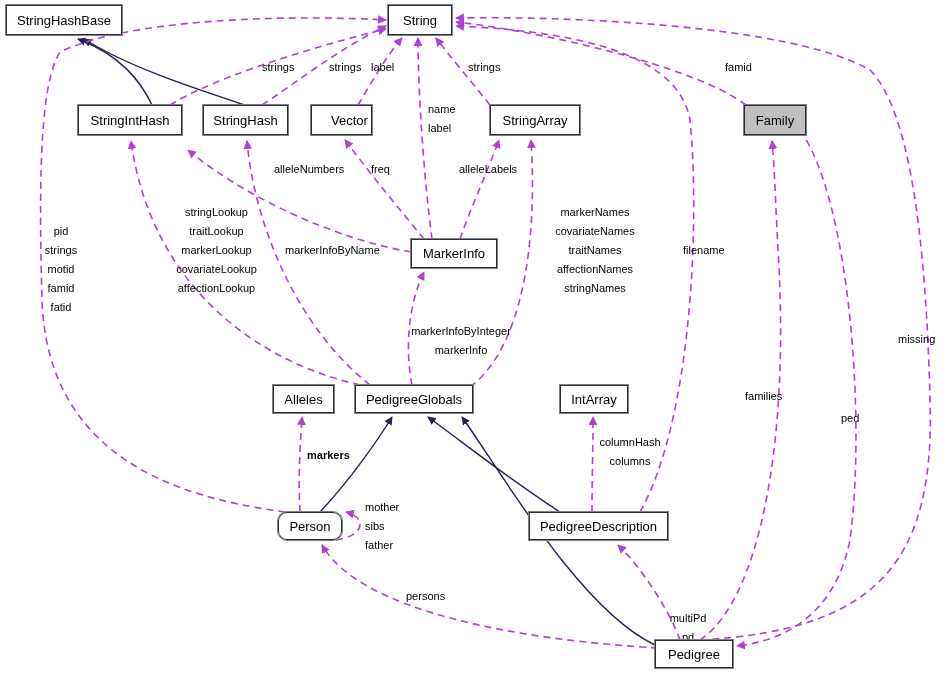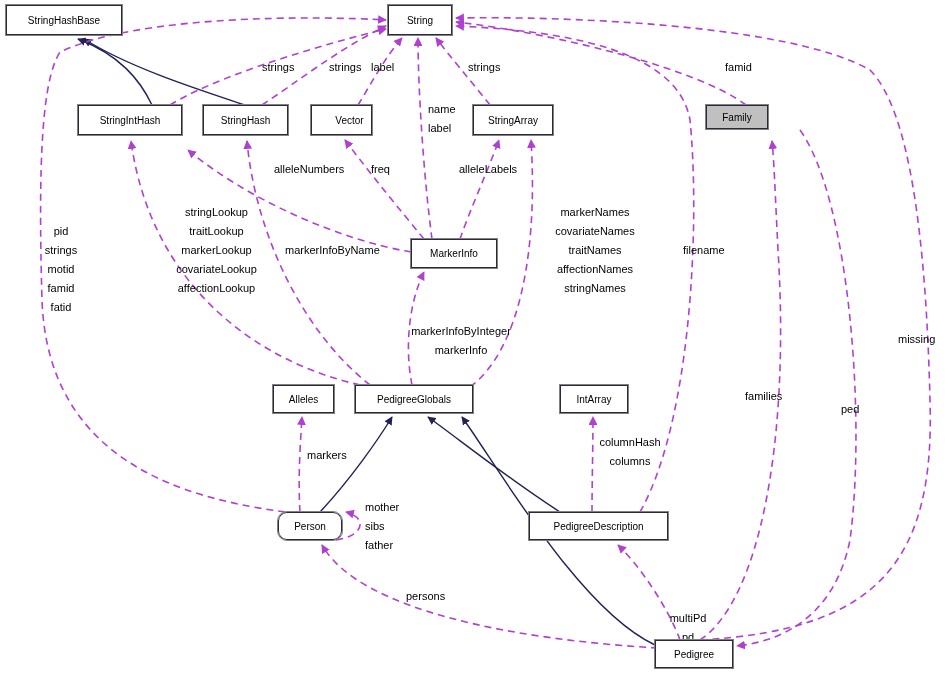--- a/index.html
+++ b/index.html
@@ -22,21 +22,21 @@
     width: 949px;
     height: 675px;
   }
   .node {
     position: absolute;
     box-sizing: border-box;
     border: 1px solid #2a2a3a;
     outline: 1px solid #808080;
     background: #ffffff;
     color: #000000;
-    font-size: 10px;
+    font-size: 13px;
     display: flex;
     align-items: center;
     justify-content: center;
     white-space: nowrap;
     z-index: 5;
   }
   .node.highlight {
     background: #c0c0c0;
   }
   .edge-label {
@@ -137,24 +137,24 @@
   </div>
   <div class="node" style="left:78px; top:105px; width:104px; height:30px;">
     <span>StringIntHash</span>
   </div>
   <div class="node" style="left:203px; top:105px; width:85px; height:30px;">
     <span>StringHash</span>
   </div>
   <div class="node" style="left:311px; top:105px; width:61px; height:30px;padding-left:16px;">
     <span>Vector</span>
   </div>
-  <div class="node" style="left:473px; top:105px; width:80px; height:30px;align-items:center;">
+  <div class="node" style="left:490px; top:105px; width:90px; height:30px;align-items:center;">
     <span>StringArray</span>
   </div>
-  <div class="node highlight" style="left:706px; top:105px; width:62px; height:24px;">
+  <div class="node highlight" style="left:744px; top:105px; width:62px; height:30px;">
     <span>Family</span>
   </div>
   <div class="node" style="left:411px; top:239px; width:86px; height:29px;">
     <span>MarkerInfo</span>
   </div>
   <div class="node" style="left:273px; top:385px; width:61px; height:28px;">
     <span>Alleles</span>
   </div>
   <div class="node" style="left:355px; top:385px; width:118px; height:28px;">
     <span>PedigreeGlobals</span>
@@ -197,23 +197,23 @@
 traitNames
 affectionNames
 stringNames</div>
   <div class="edge-label left" style="left:683px; top:241px;">filename</div>
   <div class="edge-label left" style="left:285px; top:241px;">markerInfoByName</div>
   <div class="edge-label center" style="left:400px; top:322px; width:122px;">markerInfoByInteger
 markerInfo</div>
   <div class="edge-label left" style="left:898px; top:330px;">missing</div>
   <div class="edge-label center" style="left:592px; top:433px; width:76px;">columnHash
 columns</div>
-  <div class="edge-label left" style="left:307px; top:446px;">markers</div>
+  <div class="edge-label left" style="left:307px; top:446px;font-weight:bold;">markers</div>
   <div class="edge-label left" style="left:745px; top:387px;">families</div>
-  <div class="edge-label left" style="left:841px; top:400px;">ped</div>
+  <div class="edge-label left" style="left:841px; top:409px;">ped</div>
   <div class="edge-label left" style="left:365px; top:498px;">mother
 sibs
 father</div>
   <div class="edge-label left" style="left:406px; top:587px;">persons</div>
   <div class="edge-label center" style="left:660px; top:609px; width:56px;">multiPd
 pd</div>
 
 </div>
 
 </body></html>

